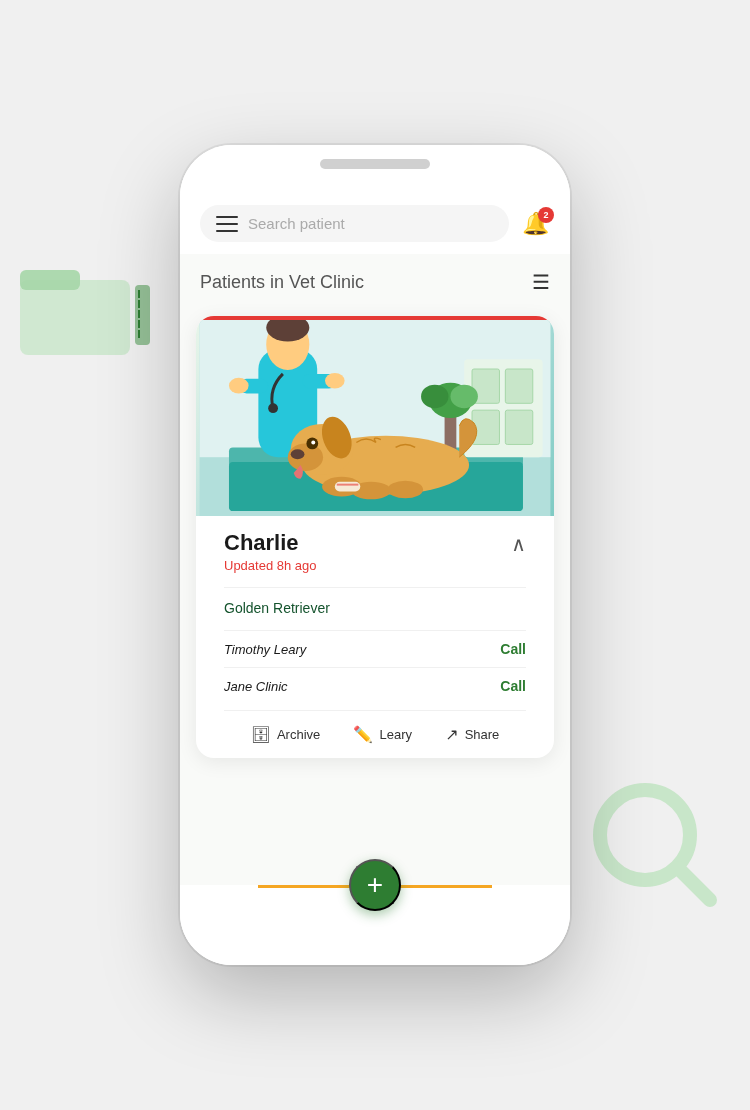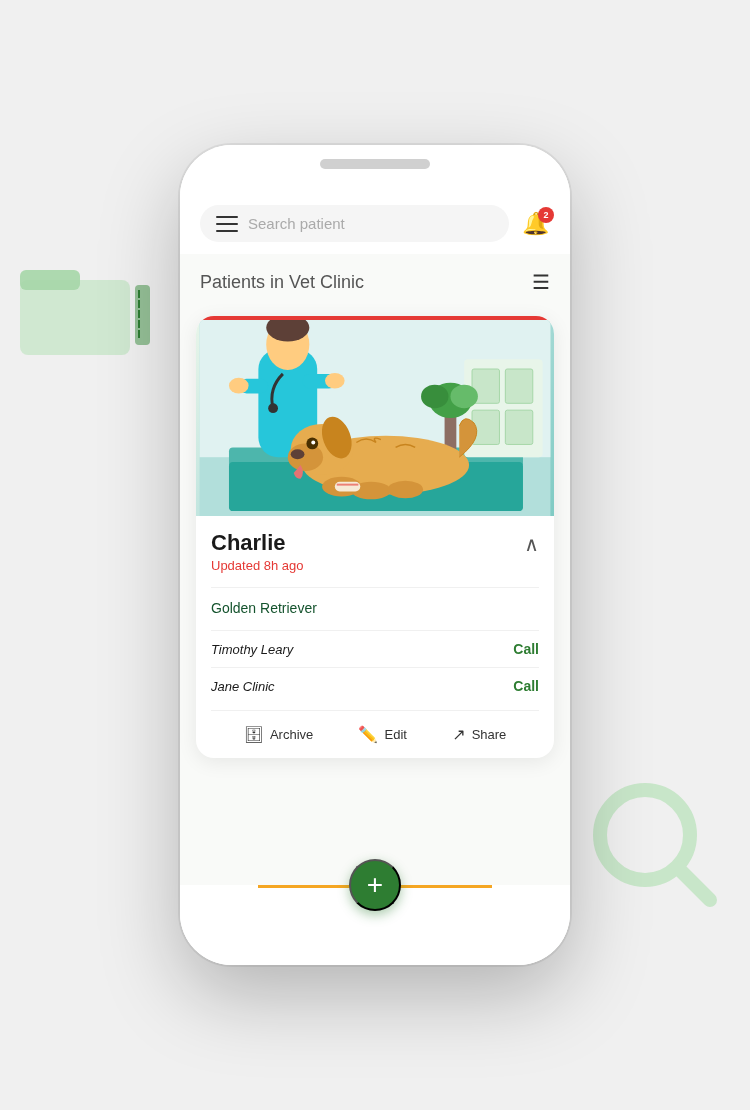--- a/index.html
+++ b/index.html
@@ -169,21 +169,21 @@
     }
 
     
     .dog-scene {
       width: 100%;
       height: 100%;
     }
 
     
     .card-info {
-      padding: 14px 15px 0;
+      padding: 14px 28px 0;
     }
     .card-name-row {
       display: flex;
       justify-content: space-between;
       align-items: flex-start;
       margin-bottom: 2px;
     }
     .pet-name {
       font-size: 22px;
       font-weight: 700;
@@ -440,21 +440,21 @@
           <button class="call-btn">Call</button>
         </div>
 
         <div class="card-actions">
           <button class="action-btn">
             <span class="action-icon">🗄</span>
             <span>Archive</span>
           </button>
           <button class="action-btn">
             <span class="action-icon">✏️</span>
-            <span>Edit</span>
+            <span>Leary</span>
           </button>
           <button class="action-btn">
             <span class="action-icon">↗</span>
             <span>Share</span>
           </button>
         </div>
       </div>
     </div>
 
     <div class="bottom-bar">

